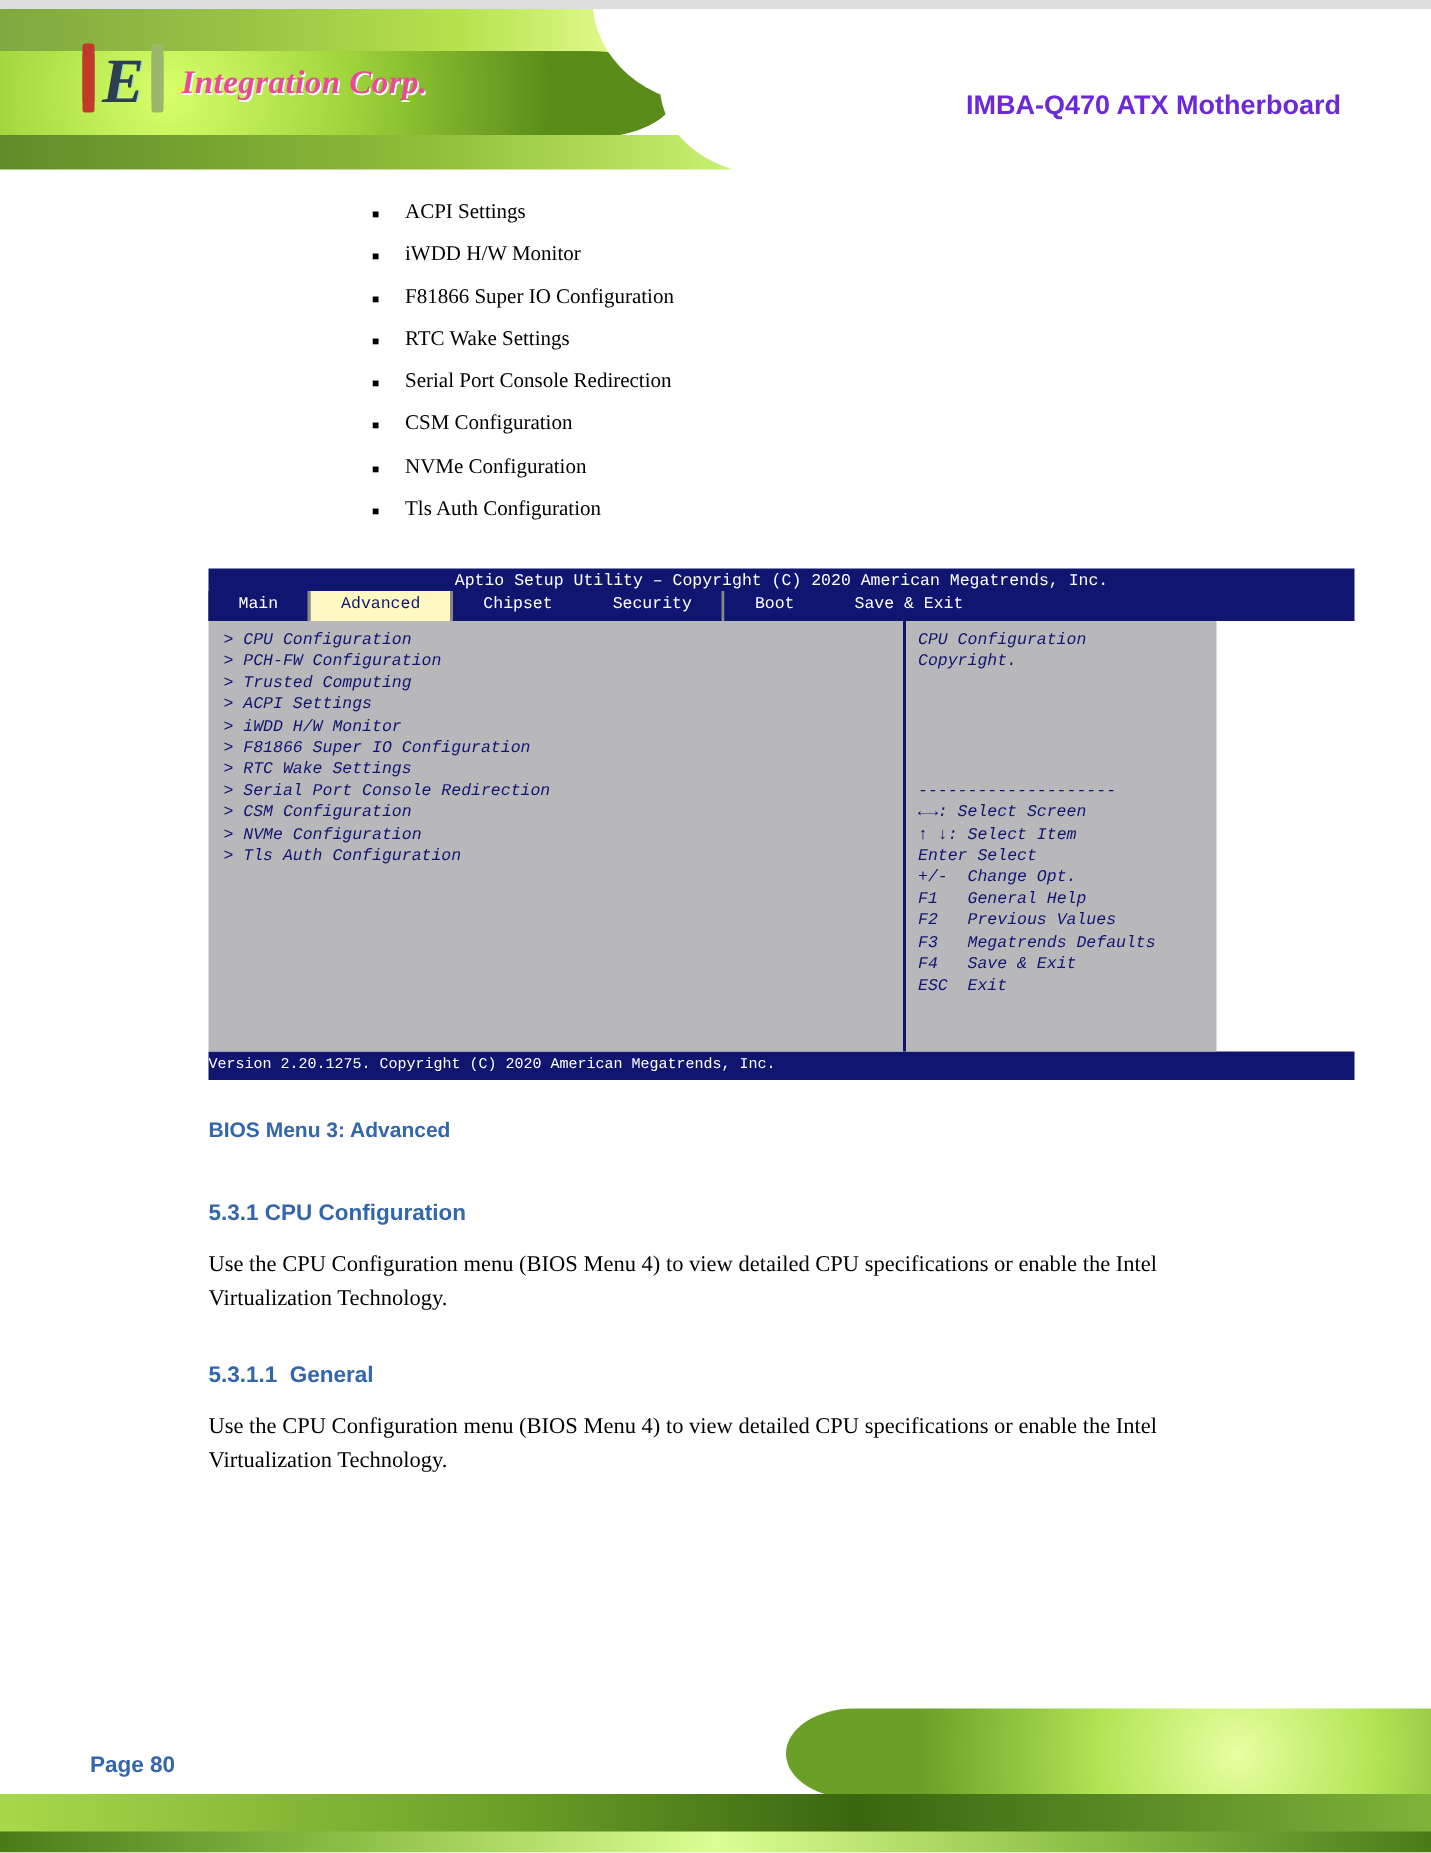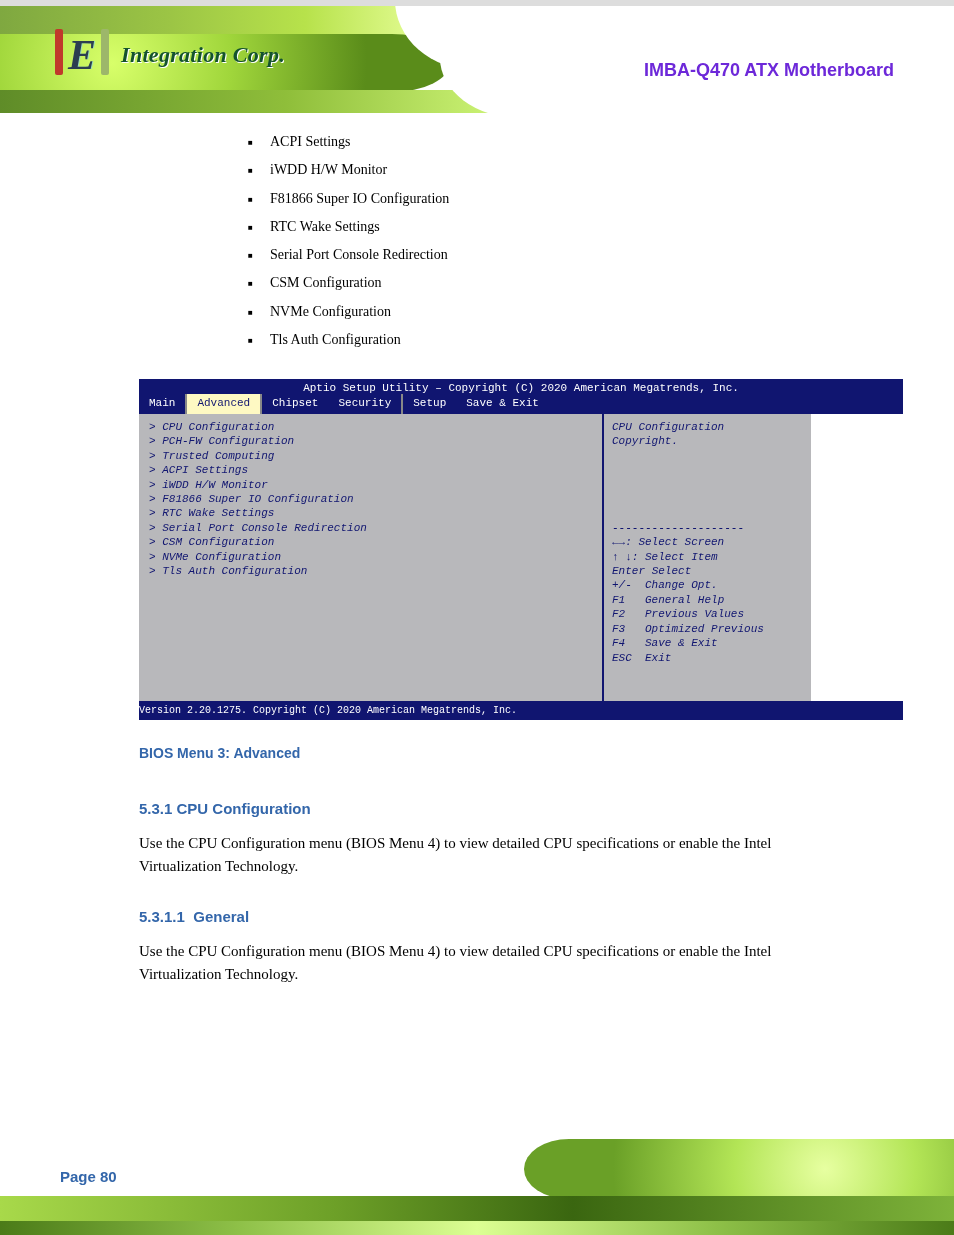--- a/index.html
+++ b/index.html
@@ -13,34 +13,34 @@
   .hdr-band-low { position:absolute; left:0; top:90px; width:954px; height:23px;
     background: linear-gradient(90deg,#5f8c28 0%, #8fbe3a 30%, #c6ee6f 50%, #ffffff 75%); }
   .hdr-curve-white { position:absolute; left:395px; top:0; width:560px; height:70px; background:#fff; border-bottom-left-radius: 80px 70px; }
   .hdr-curve-white2 { position:absolute; left:440px; top:28px; width:520px; height:90px; background:#fff; border-bottom-left-radius: 80px 60px; }
   .hdr-top-gray { position:absolute; left:0; top:0; width:954px; height:6px; background:#ddd; }
 
   .logo-wrap { position:absolute; left:55px; top:25px; width:290px; height:60px; display:flex; align-items:center; }
   .logo-i1 { width:8px; height:40px; background:#c0392b; margin-right:3px; border-radius:2px; box-shadow: 0 -6px 0 0 #c0392b; }
   .logo-e { font: italic 900 42px Georgia, serif; color:#2c3e50; text-shadow:1px 0 #9db; margin:0 2px; }
   .logo-i2 { width:8px; height:40px; background:#9db76a; margin-left:3px; border-radius:2px; box-shadow: 0 -6px 0 0 #9db76a; }
-  .logo-text { font: italic 700 22px Georgia, serif; color:#14532d; margin-left:12px; text-shadow: 1px 1px 0 #fff; letter-spacing:0.3px; }
+  .logo-text { font: italic 700 22px Georgia, serif; color:#ec4899; margin-left:12px; text-shadow: 1px 1px 0 #fff; letter-spacing:0.3px; }
 
   .product-title { position:absolute; right:60px; top:60px; font: 700 18px Arial; color:#6d28d9; }
 
   .bullets { position:absolute; left:248px; top:128px; font:14px "Times New Roman", serif; color:#000; line-height:28.3px; }
   .bullets li { list-style:none; padding-left:22px; position:relative; }
   .bullets li::before { content:"■"; position:absolute; left:0; top:1px; font-size:8px; }
 
   
   .bios { position:absolute; left:139px; top:379px; width:764px; height:341px; font: 11px "Courier New", monospace; color:#fff;border-radius:23px; }
   .bios-top { height:35px; background:#101570; }
   .bios-title { text-align:center; padding-top:3px; font-size:11px; }
   .bios-tabs { display:flex; height:20px; align-items:stretch; }
-  .bios-tab { padding:3px 10px 0; }
+  .bios-tab { padding:3px 20px 0; }
   .bios-tab.inactive { color:#fff; background:#101570; }
   .bios-tab.active { color:#101570; background:#fef9c3; }
   .bios-tab-sep { width:2px; background:#888; }
 
   .bios-body { display:flex; height:287px;font-style:italic; }
   .bios-left { width:463px; background:#b8b8bb; color:#101570; padding:6px 10px; position:relative; }
   .bios-left .arrow::before { content:"> "; }
   .bios-left .line { white-space:pre; line-height:14.4px; height:14.4px; }
   .bios-right { width:209px; background:#b8b8bb; color:#101570; padding:6px 8px; border-left:2px solid #101570; }
   .bios-right .hline { white-space:pre; line-height:14.4px; }
@@ -96,21 +96,21 @@
   <div class="bios-top">
     <div class="bios-title">Aptio Setup Utility – Copyright (C) 2020 American Megatrends, Inc.</div>
     <div class="bios-tabs">
       <div class="bios-tab inactive">Main</div>
       <div class="bios-tab-sep"></div>
       <div class="bios-tab active">Advanced</div>
       <div class="bios-tab-sep"></div>
       <div class="bios-tab inactive">Chipset</div>
       <div class="bios-tab inactive">Security</div>
       <div class="bios-tab-sep"></div>
-      <div class="bios-tab inactive">Setup</div>
+      <div class="bios-tab inactive">Boot</div>
       <div class="bios-tab inactive">Save &amp; Exit</div>
     </div>
   </div>
   <div class="bios-body">
     <div class="bios-left">
       <div class="line arrow"><span>CPU Configuration</span></div>
       <div class="line arrow"><span>PCH-FW Configuration</span></div>
       <div class="line arrow"><span>Trusted Computing</span></div>
       <div class="line arrow"><span>ACPI Settings</span></div>
       <div class="line arrow"><span>iWDD H/W Monitor</span></div>
@@ -129,21 +129,21 @@
       <div class="hline">&nbsp;</div>
       <div class="hline">&nbsp;</div>
       <div class="hline">&nbsp;</div>
       <div class="hline hdash">--------------------</div>
       <div class="hline"><span>←→</span><span>: Select Screen</span></div>
       <div class="hline"><span>↑ ↓</span><span>: Select Item</span></div>
       <div class="hline"><span>Enter</span> <span>Select</span></div>
       <div class="hline"><span>+/-</span>  <span>Change Opt.</span></div>
       <div class="hline"><span>F1</span>   <span>General Help</span></div>
       <div class="hline"><span>F2</span>   <span>Previous Values</span></div>
-      <div class="hline"><span>F3</span>   <span>Optimized Previous</span></div>
+      <div class="hline"><span>F3</span>   <span>Megatrends Defaults</span></div>
       <div class="hline"><span>F4</span>   <span>Save &amp; Exit</span></div>
       <div class="hline"><span>ESC</span>  <span>Exit</span></div>
     </div>
   </div>
   <div class="bios-bottom">Version 2.20.1275. Copyright (C) 2020 American Megatrends, Inc.</div>
 </div>
 
 <div class="caption">BIOS Menu 3: Advanced</div>
 
 <div class="section-hd" style="top:800px;">5.3.1  CPU Configuration</div>

